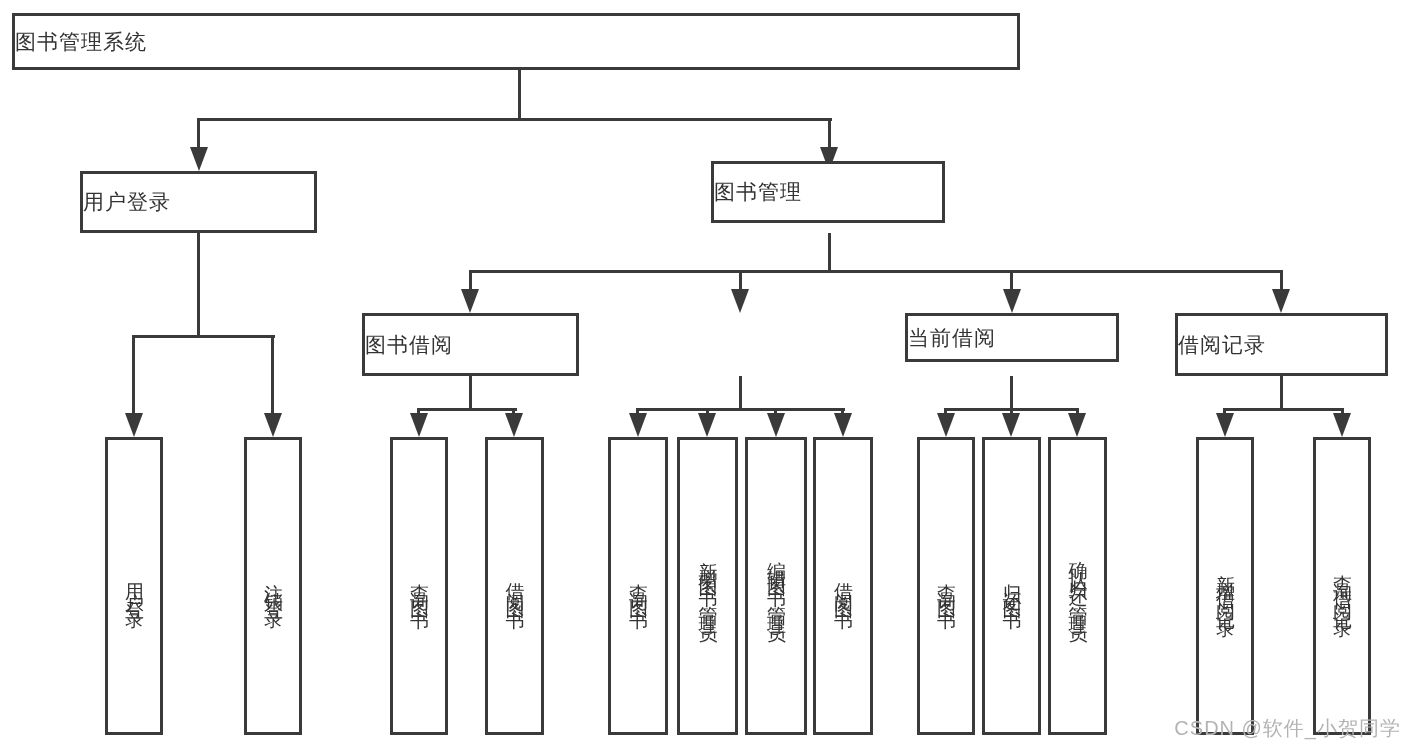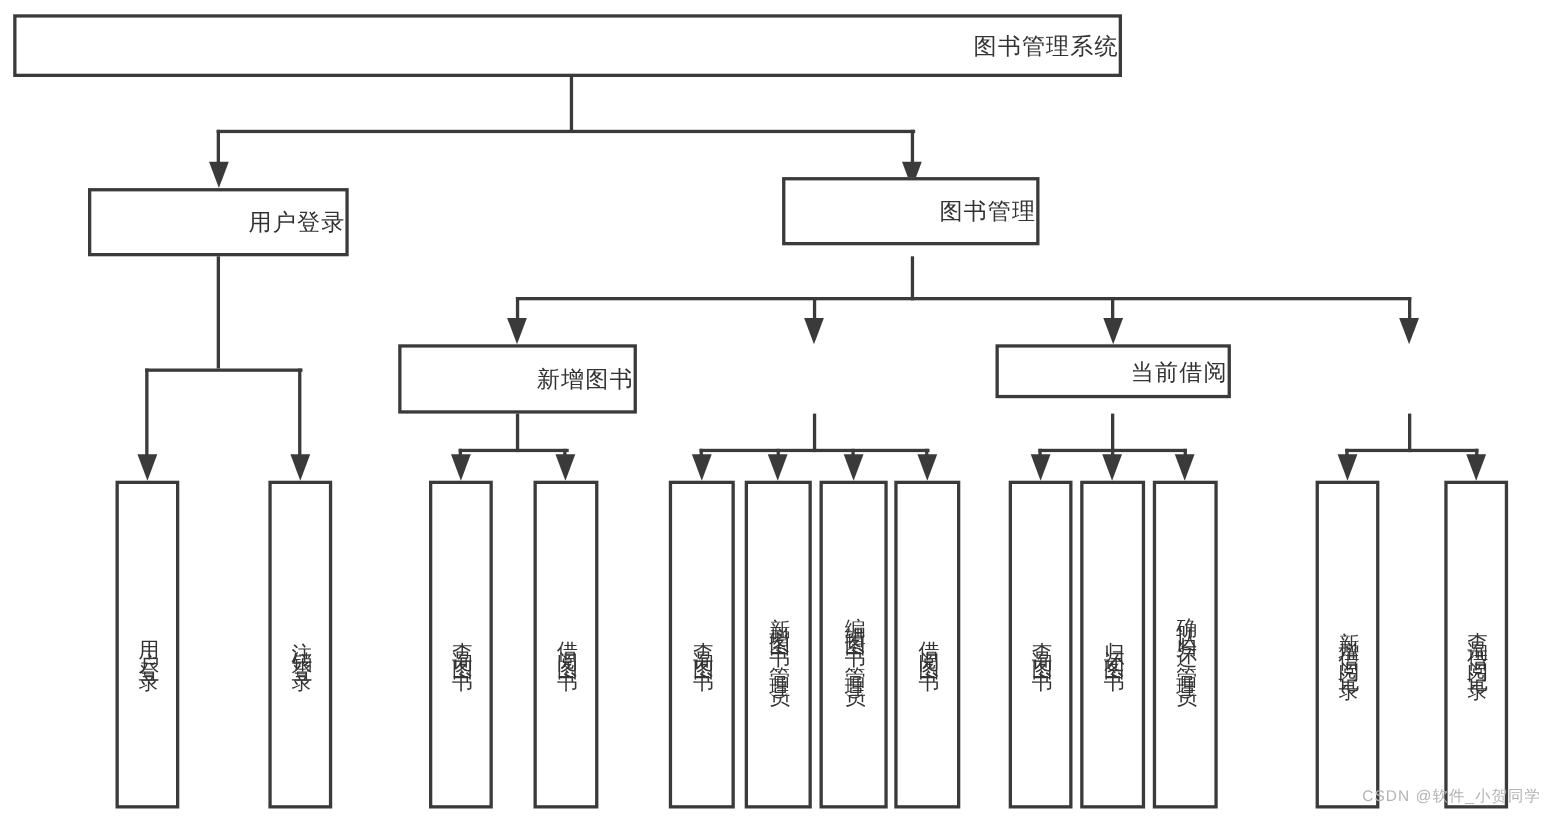--- a/index.html
+++ b/index.html
@@ -3,42 +3,42 @@
 <meta charset="utf-8">
 <style>
   html,body { margin:0; padding:0; background:#ffffff; }
   .canvas {
     position:relative; width:1405px; height:747px; background:#ffffff;
     font-family:"Liberation Sans","DejaVu Sans",sans-serif; color:#333333;
     overflow:hidden;
   }
   .box {
     position:absolute; box-sizing:border-box; background:#ffffff;
-    border:3px solid #3a3a3a; display:flex; align-items:center; justify-content:flex-end;
+    border:3px solid #3a3a3a; display:flex; align-items:center; justify-content:flex-start;
     font-size:21px; letter-spacing:1px; white-space:nowrap;
   }
   .leaf {
     position:absolute; top:437px; height:298px; box-sizing:border-box;
     background:#ffffff; border:3px solid #3a3a3a;
     display:flex; align-items:center; justify-content:center;
   }
   .vlabel {
     writing-mode:vertical-rl; text-orientation:mixed;
     font-size:19px; letter-spacing:9px; line-height:1.2;
   }
   .hline { position:absolute; height:3px; background:#3a3a3a; }
   .vline { position:absolute; width:3px;  background:#3a3a3a; }
   .arrow {
     position:absolute; width:0; height:0;
     border-left:9px solid transparent; border-right:9px solid transparent;
     border-top:24px solid #3a3a3a;
   }
   .watermark {
     position:absolute; top:715px; right:4px;
-    font-size:14px; color:#b3b3b3; letter-spacing:1px; white-space:nowrap;
+    font-size:20px; color:#b3b3b3; letter-spacing:1px; white-space:nowrap;
   }
 </style>
 </head>
 <body>
 
 <div class="canvas">
 
   <div class="box" style="left:12px;top:13px;width:1008px;height:57px">
     <span>图书管理系统</span>
   </div>
@@ -69,24 +69,27 @@
   <div class="vline" style="left:469px;top:270px;height:22px"></div>
   <div class="arrow" style="left:461px;top:289px"></div>
   <div class="vline" style="left:739px;top:270px;height:22px"></div>
   <div class="arrow" style="left:731px;top:289px"></div>
   <div class="vline" style="left:1010px;top:270px;height:22px"></div>
   <div class="arrow" style="left:1003px;top:289px"></div>
   <div class="vline" style="left:1280px;top:270px;height:22px"></div>
   <div class="arrow" style="left:1272px;top:289px"></div>
 
   <div class="box" style="left:362px;top:313px;width:217px;height:63px">
-    <span>新增图书</span>
+    <span>图书借阅</span>
   </div>
   <div class="box" style="left:905px;top:313px;width:214px;height:49px">
     <span>当前借阅</span>
+  </div>
+  <div class="box" style="left:1175px;top:313px;width:213px;height:63px">
+    <span>借阅记录</span>
   </div>
 
   <div class="vline" style="left:469px;top:376px;height:35px"></div>
   <div class="hline" style="left:417px;top:408px;width:100px"></div>
   <div class="vline" style="left:417px;top:408px;height:10px"></div>
   <div class="arrow" style="left:410px;top:413px"></div>
   <div class="vline" style="left:512px;top:408px;height:10px"></div>
   <div class="arrow" style="left:505px;top:413px"></div>
 
   <div class="vline" style="left:739px;top:376px;height:35px"></div>

